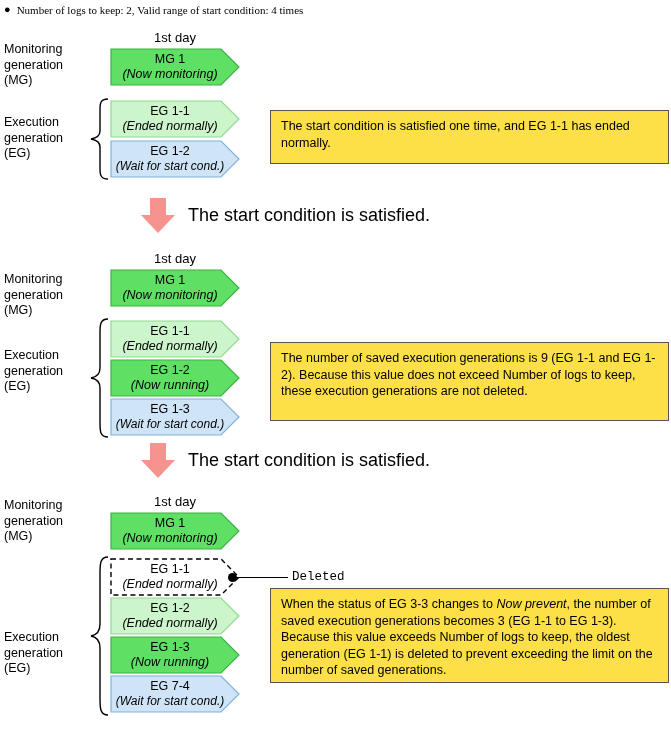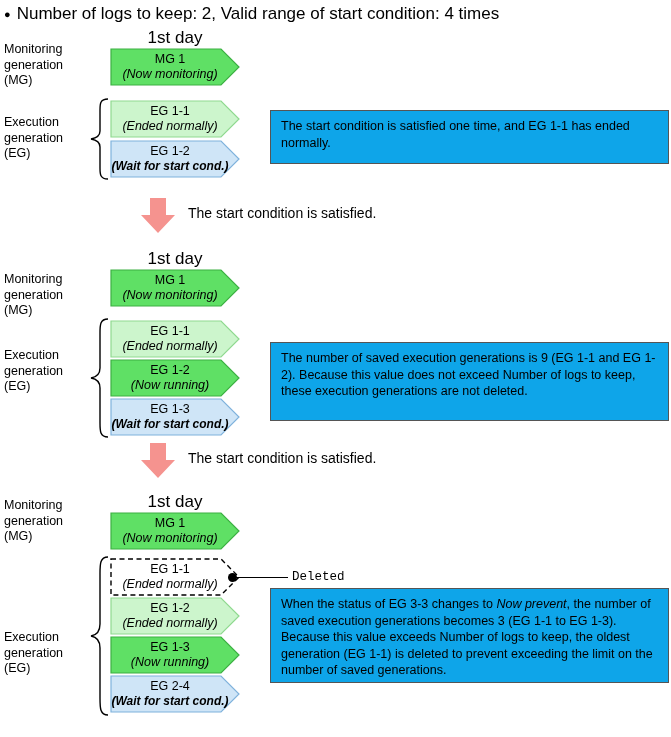--- a/index.html
+++ b/index.html
@@ -27,36 +27,36 @@
     align-items: baseline;
     gap: 6px;
     white-space: nowrap;
   }
   #header-line .bullet {
     font-size: 11px;
     line-height: 1;
     position: relative;
     top: -1px;
   }
-  #header-line .htext { font-size: 17px; }
+  #header-line .htext { font-size: 11px; font-family: Liberation Serif, serif; }
 
   
   .row-label {
     left: 4px;
     width: 104px;
     font-size: 12.5px;
     line-height: 15.5px;
     text-align: left;
   }
 
   
   .day-label {
     width: 130px;
     text-align: center;
-    font-size: 17px;
+    font-size: 13px;
     line-height: 14px;
   }
 
   
   .chev {
     width: 130px;
     height: 38px;
     position: absolute;
     display: flex;
     flex-direction: column;
@@ -75,42 +75,42 @@
   .chev .lbl, .chev .sub {
     position: relative;
     z-index: 1;
     text-align: center;
     font-size: 12.5px;
     white-space: nowrap;
   }
   .chev .sub { font-style: italic; }
 
   
-  .chev.narrow .sub { font-size: 12px; font-weight: bold; }
+  .chev.narrow .sub { font-size: 12px; }
 
   
   .brace { position: absolute; }
 
   
   .callout {
     position: absolute;
     border: 1.4px solid #555555;
-    background: #0ea5e9;
+    background: #fde047;
     box-sizing: border-box;
     padding: 7px 9px 7px 10px;
     font-size: 12.5px;
     line-height: 16.5px;
   }
   .callout i { font-style: italic; }
 
   
   .trans-arrow { position: absolute; }
   .trans-text {
     position: absolute;
-    font-size: 14px;
+    font-size: 18px;
     white-space: nowrap;
   }
 
   
   .del-dot {
     position: absolute;
     width: 9px; height: 9px;
     border-radius: 50%;
     background: #000000;
   }
@@ -290,17 +290,17 @@
     <polygon points="1,1 111,1 129,19 111,37 1,37" fill="#5FE065" stroke="#3CB043" stroke-width="1.2"></polygon>
   </svg>
   <div class="lbl">EG 1-3</div>
   <div class="sub">(Now running)</div>
 </div>
 
 <div class="chev narrow" style="left:110px; top:675px;">
   <svg class="shape" viewBox="0 0 130 38" preserveAspectRatio="none">
     <polygon points="1,1 111,1 129,19 111,37 1,37" fill="#CFE5F7" stroke="#7FB2DC" stroke-width="1.2"></polygon>
   </svg>
-  <div class="lbl">EG 2-4</div>
+  <div class="lbl">EG 7-4</div>
   <div class="sub">(Wait for start cond.)</div>
 </div>
 
 <div class="callout" style="left:270px; top:588px; width:399px; height:95px;"><span>When the status of EG 3-3 changes to </span><i>Now prevent</i><span>, the number of saved execution generations becomes 3 (EG 1-1 to EG 1-3). Because this value exceeds Number of logs to keep, the oldest generation (EG 1-1) is deleted to prevent exceeding the limit on the number of saved generations.</span></div>
 
 </body></html>

